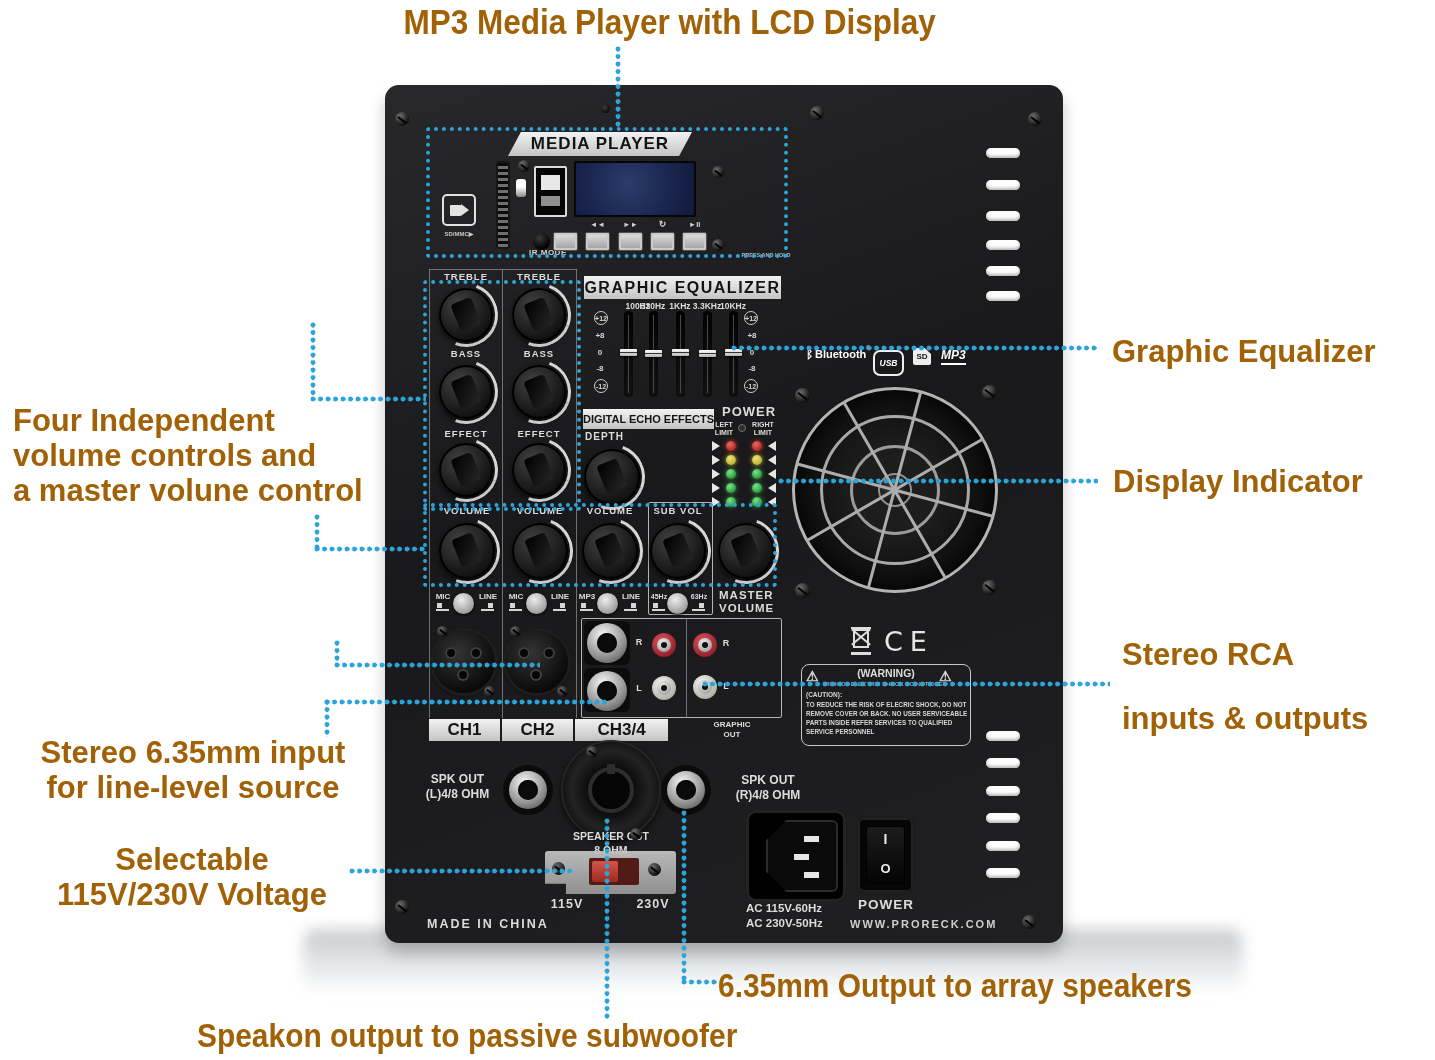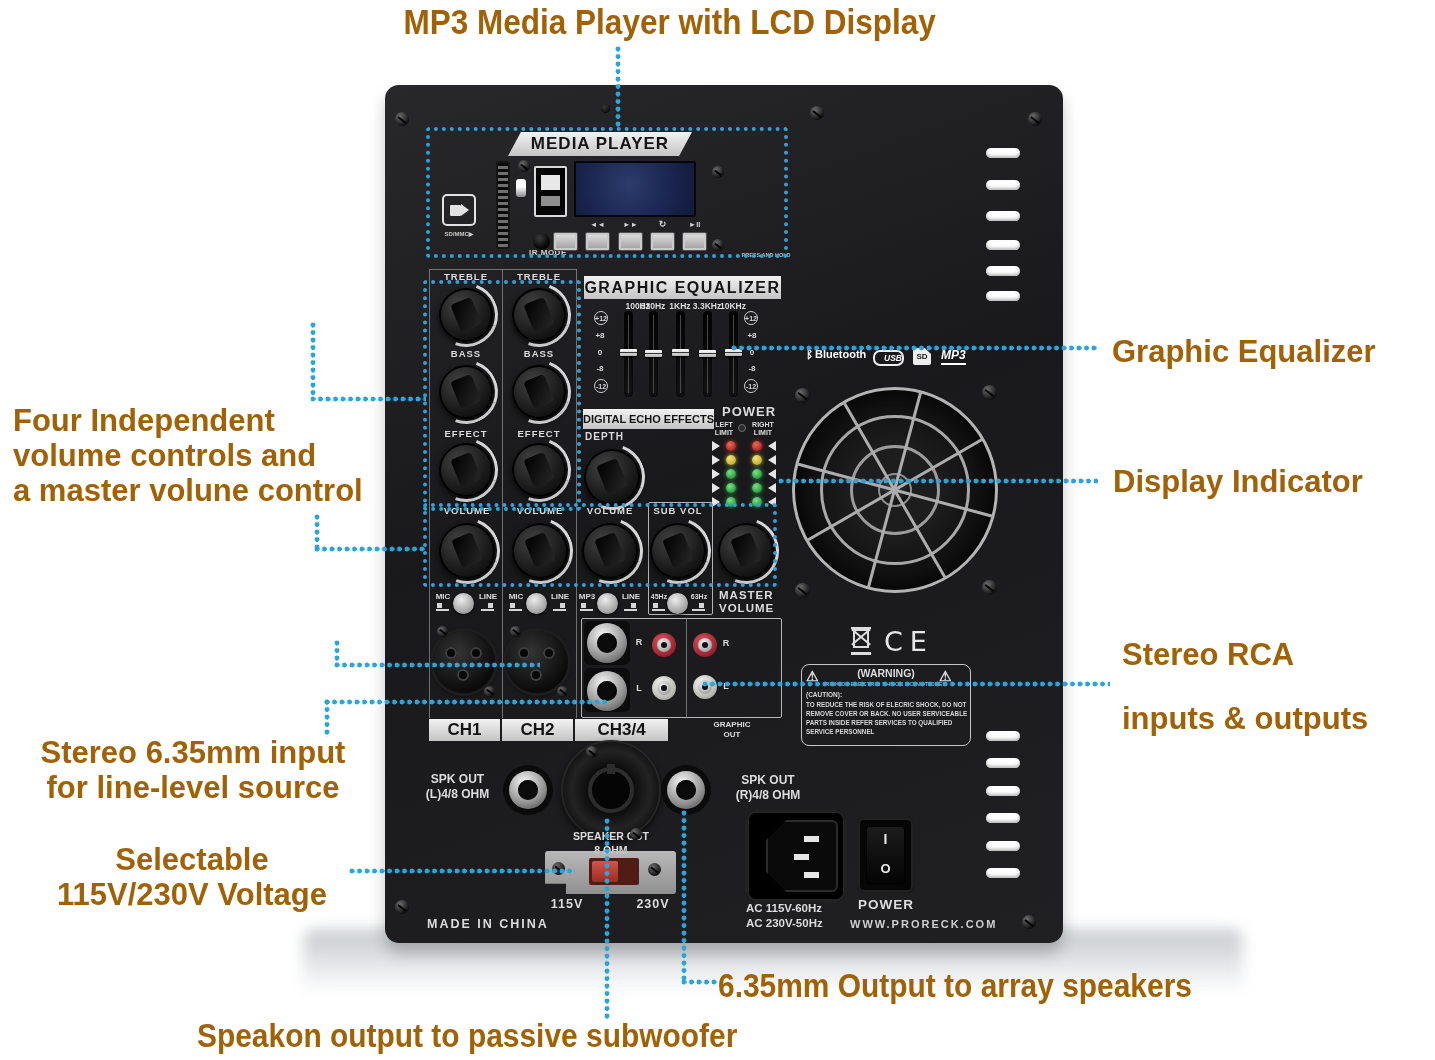--- a/index.html
+++ b/index.html
@@ -204,21 +204,21 @@
   <div class="badge circ" style="left:594px;top:379px;">-12</div>
   <div class="badge circ" style="left:744px;top:311px;">+12</div>
   <div class="badge" style="left:742px;top:331px;width:20px;">+8</div>
   <div class="badge" style="left:742px;top:348px;width:20px;">0</div>
   <div class="badge" style="left:742px;top:364px;width:20px;">-8</div>
   <div class="badge circ" style="left:744px;top:379px;">-12</div>
 
   <div class="wt" style="left:806px;top:347px;font-size:12px;color:#fff;">ᛒ</div>
   <div class="wt" style="left:815px;top:348px;font-size:11px;color:#fff;">Bluetooth</div>
   <div class="wt" style="left:866px;top:345px;font-size:6px;color:#fff;">®</div>
-  <div class="abs" style="left:873px;top:350px;width:31px;height:16px;border:2px solid #efefef;border-radius:7px;display:flex;align-items:center;justify-content:flex-end;z-index:2;">
+  <div class="abs" style="left:873px;top:350px;width:31px;height:26px;border:2px solid #efefef;border-radius:7px;display:flex;align-items:center;justify-content:center;z-index:2;">
       <span style="color:#fff;font-size:8.5px;font-weight:bold;font-style:italic;">USB</span>
     </div>
   <div class="abs" style="left:913px;top:348px;width:18px;height:17px;background:#ededed;border-radius:2px;clip-path:polygon(0 0,65% 0,100% 35%,100% 100%,0 100%);display:flex;align-items:center;justify-content:center;z-index:2;">
       <span style="color:#141414;font-size:8px;font-weight:bold;">SD</span>
     </div>
   <div class="wt" style="left:941px;top:348px;font-size:12px;font-style:italic;color:#fff;border-bottom:2px solid #fff;padding-bottom:1px;">MP3</div>
 
   <div class="hline" style="left:429px;top:269px;width:148px;"></div>
   <div class="vline" style="left:429px;top:269px;height:449px;"></div>
   <div class="vline" style="left:502px;top:269px;height:449px;"></div>

